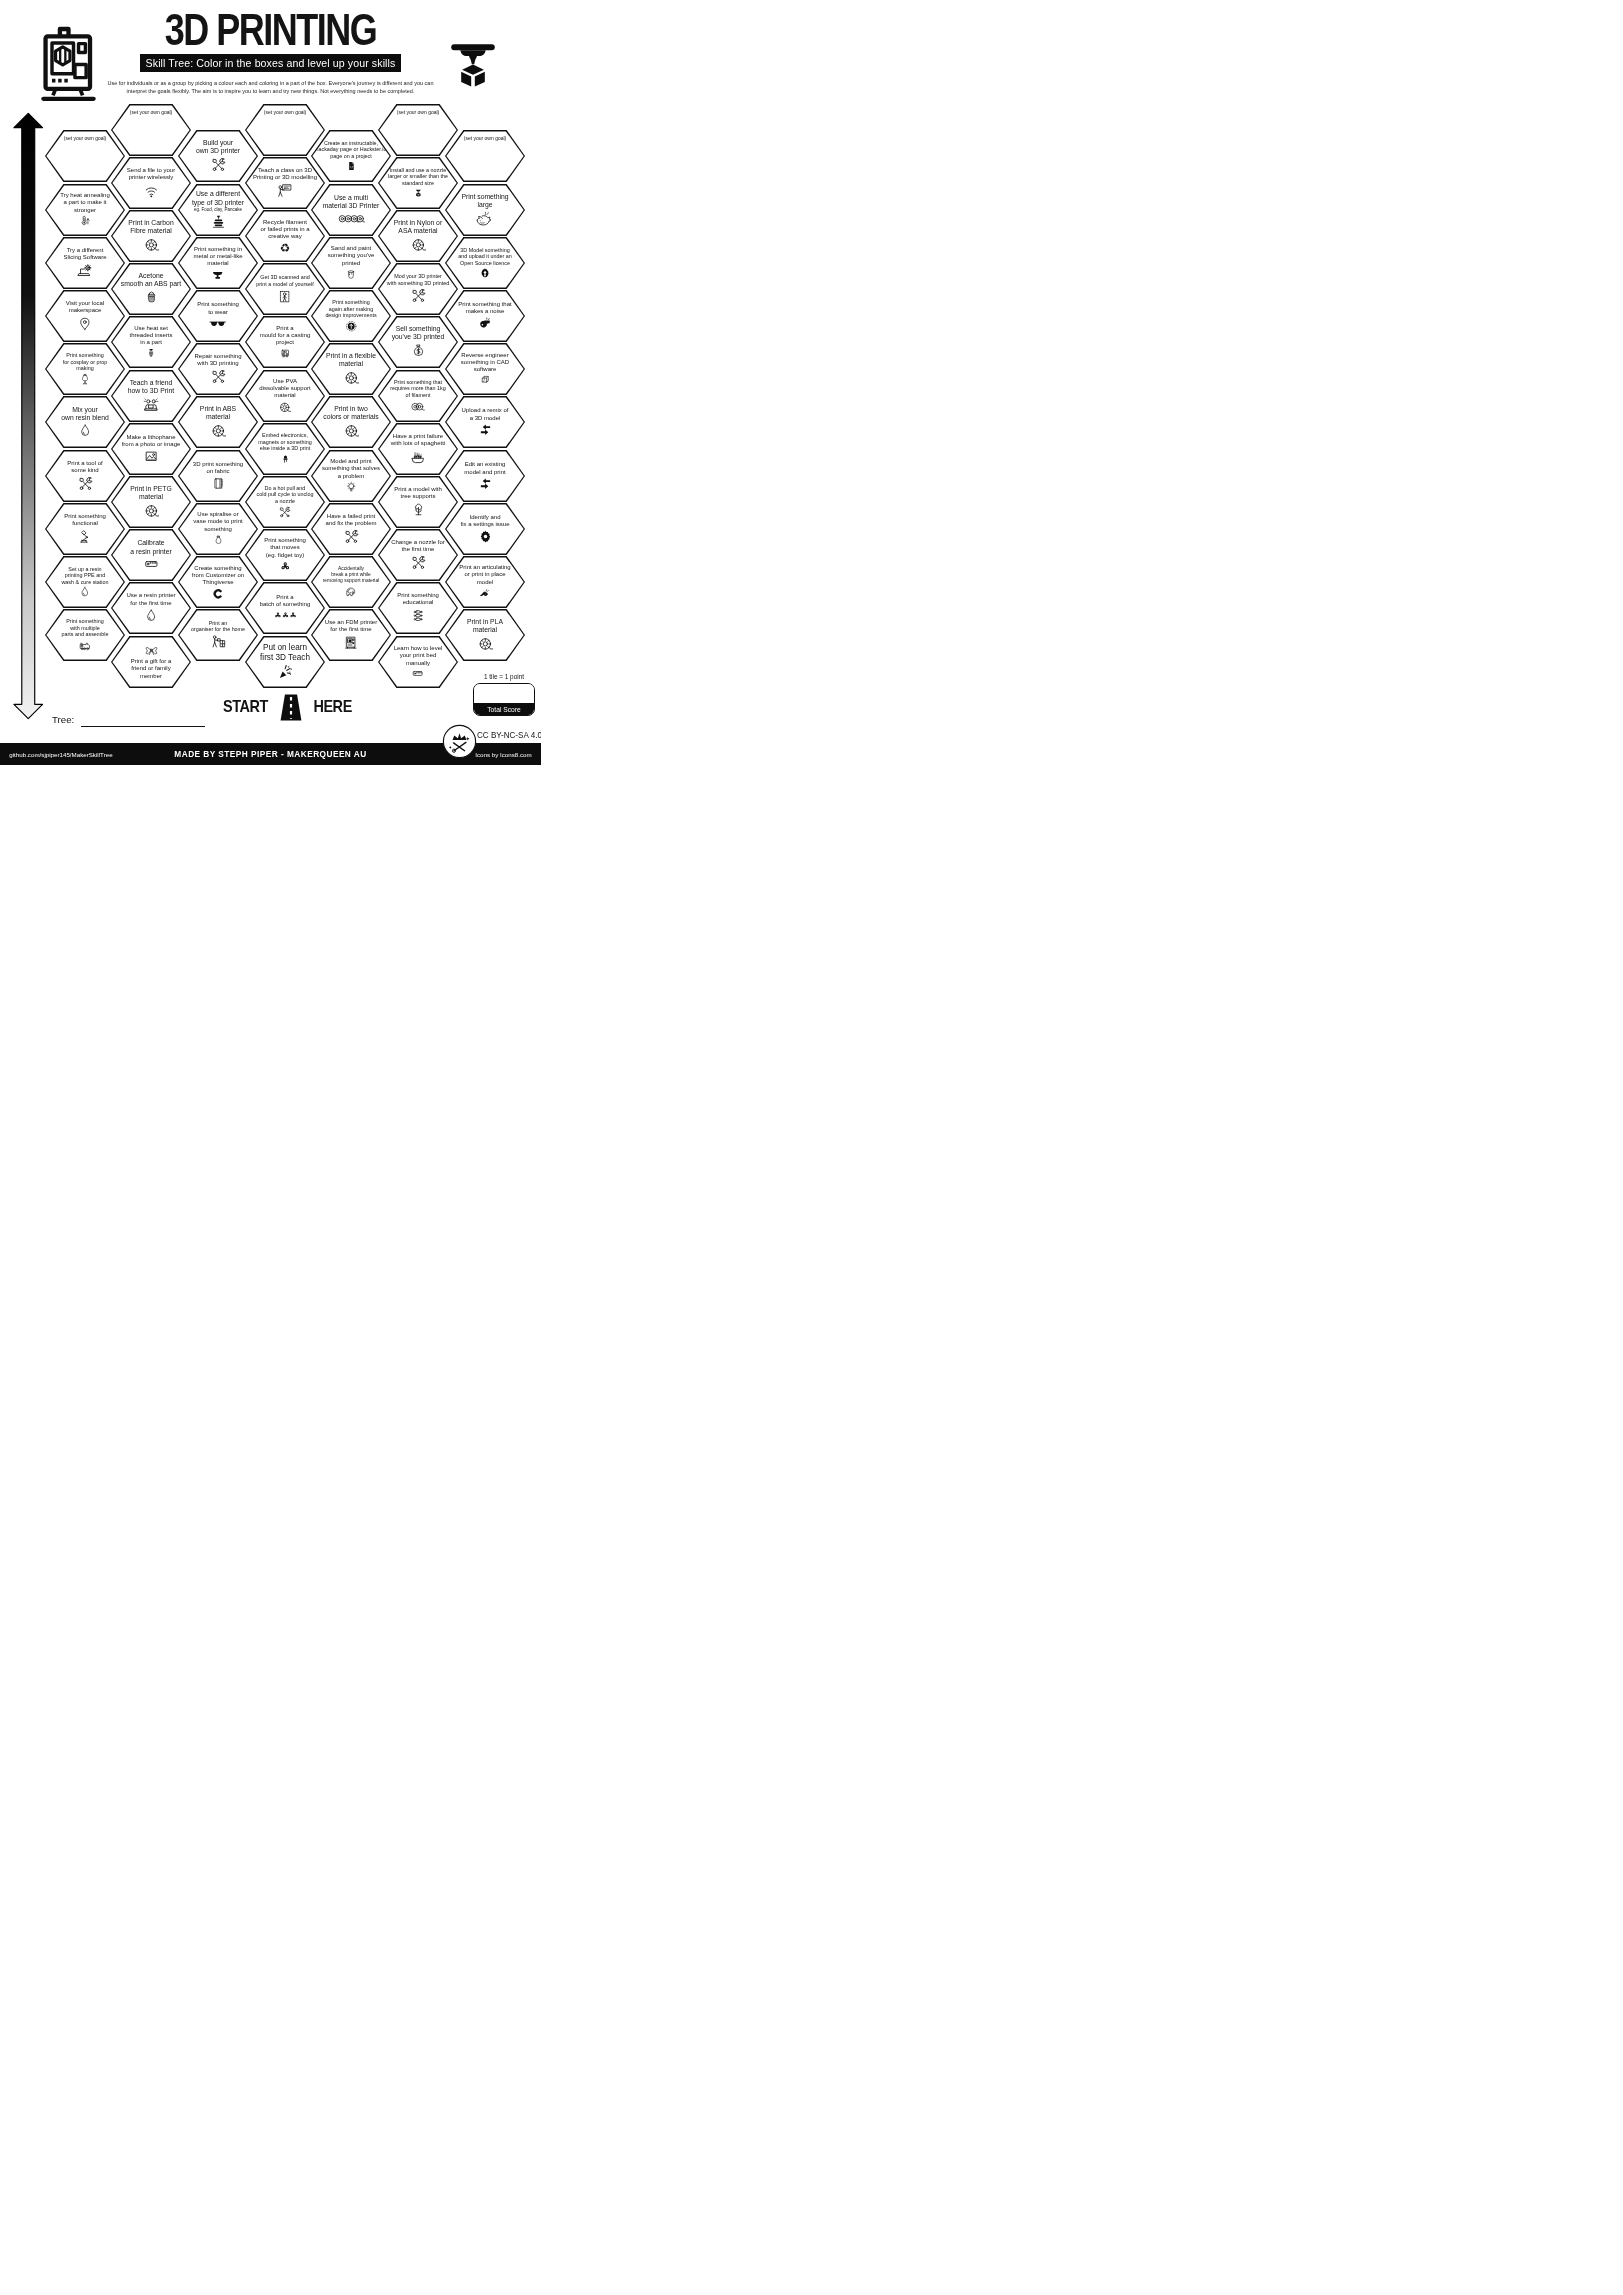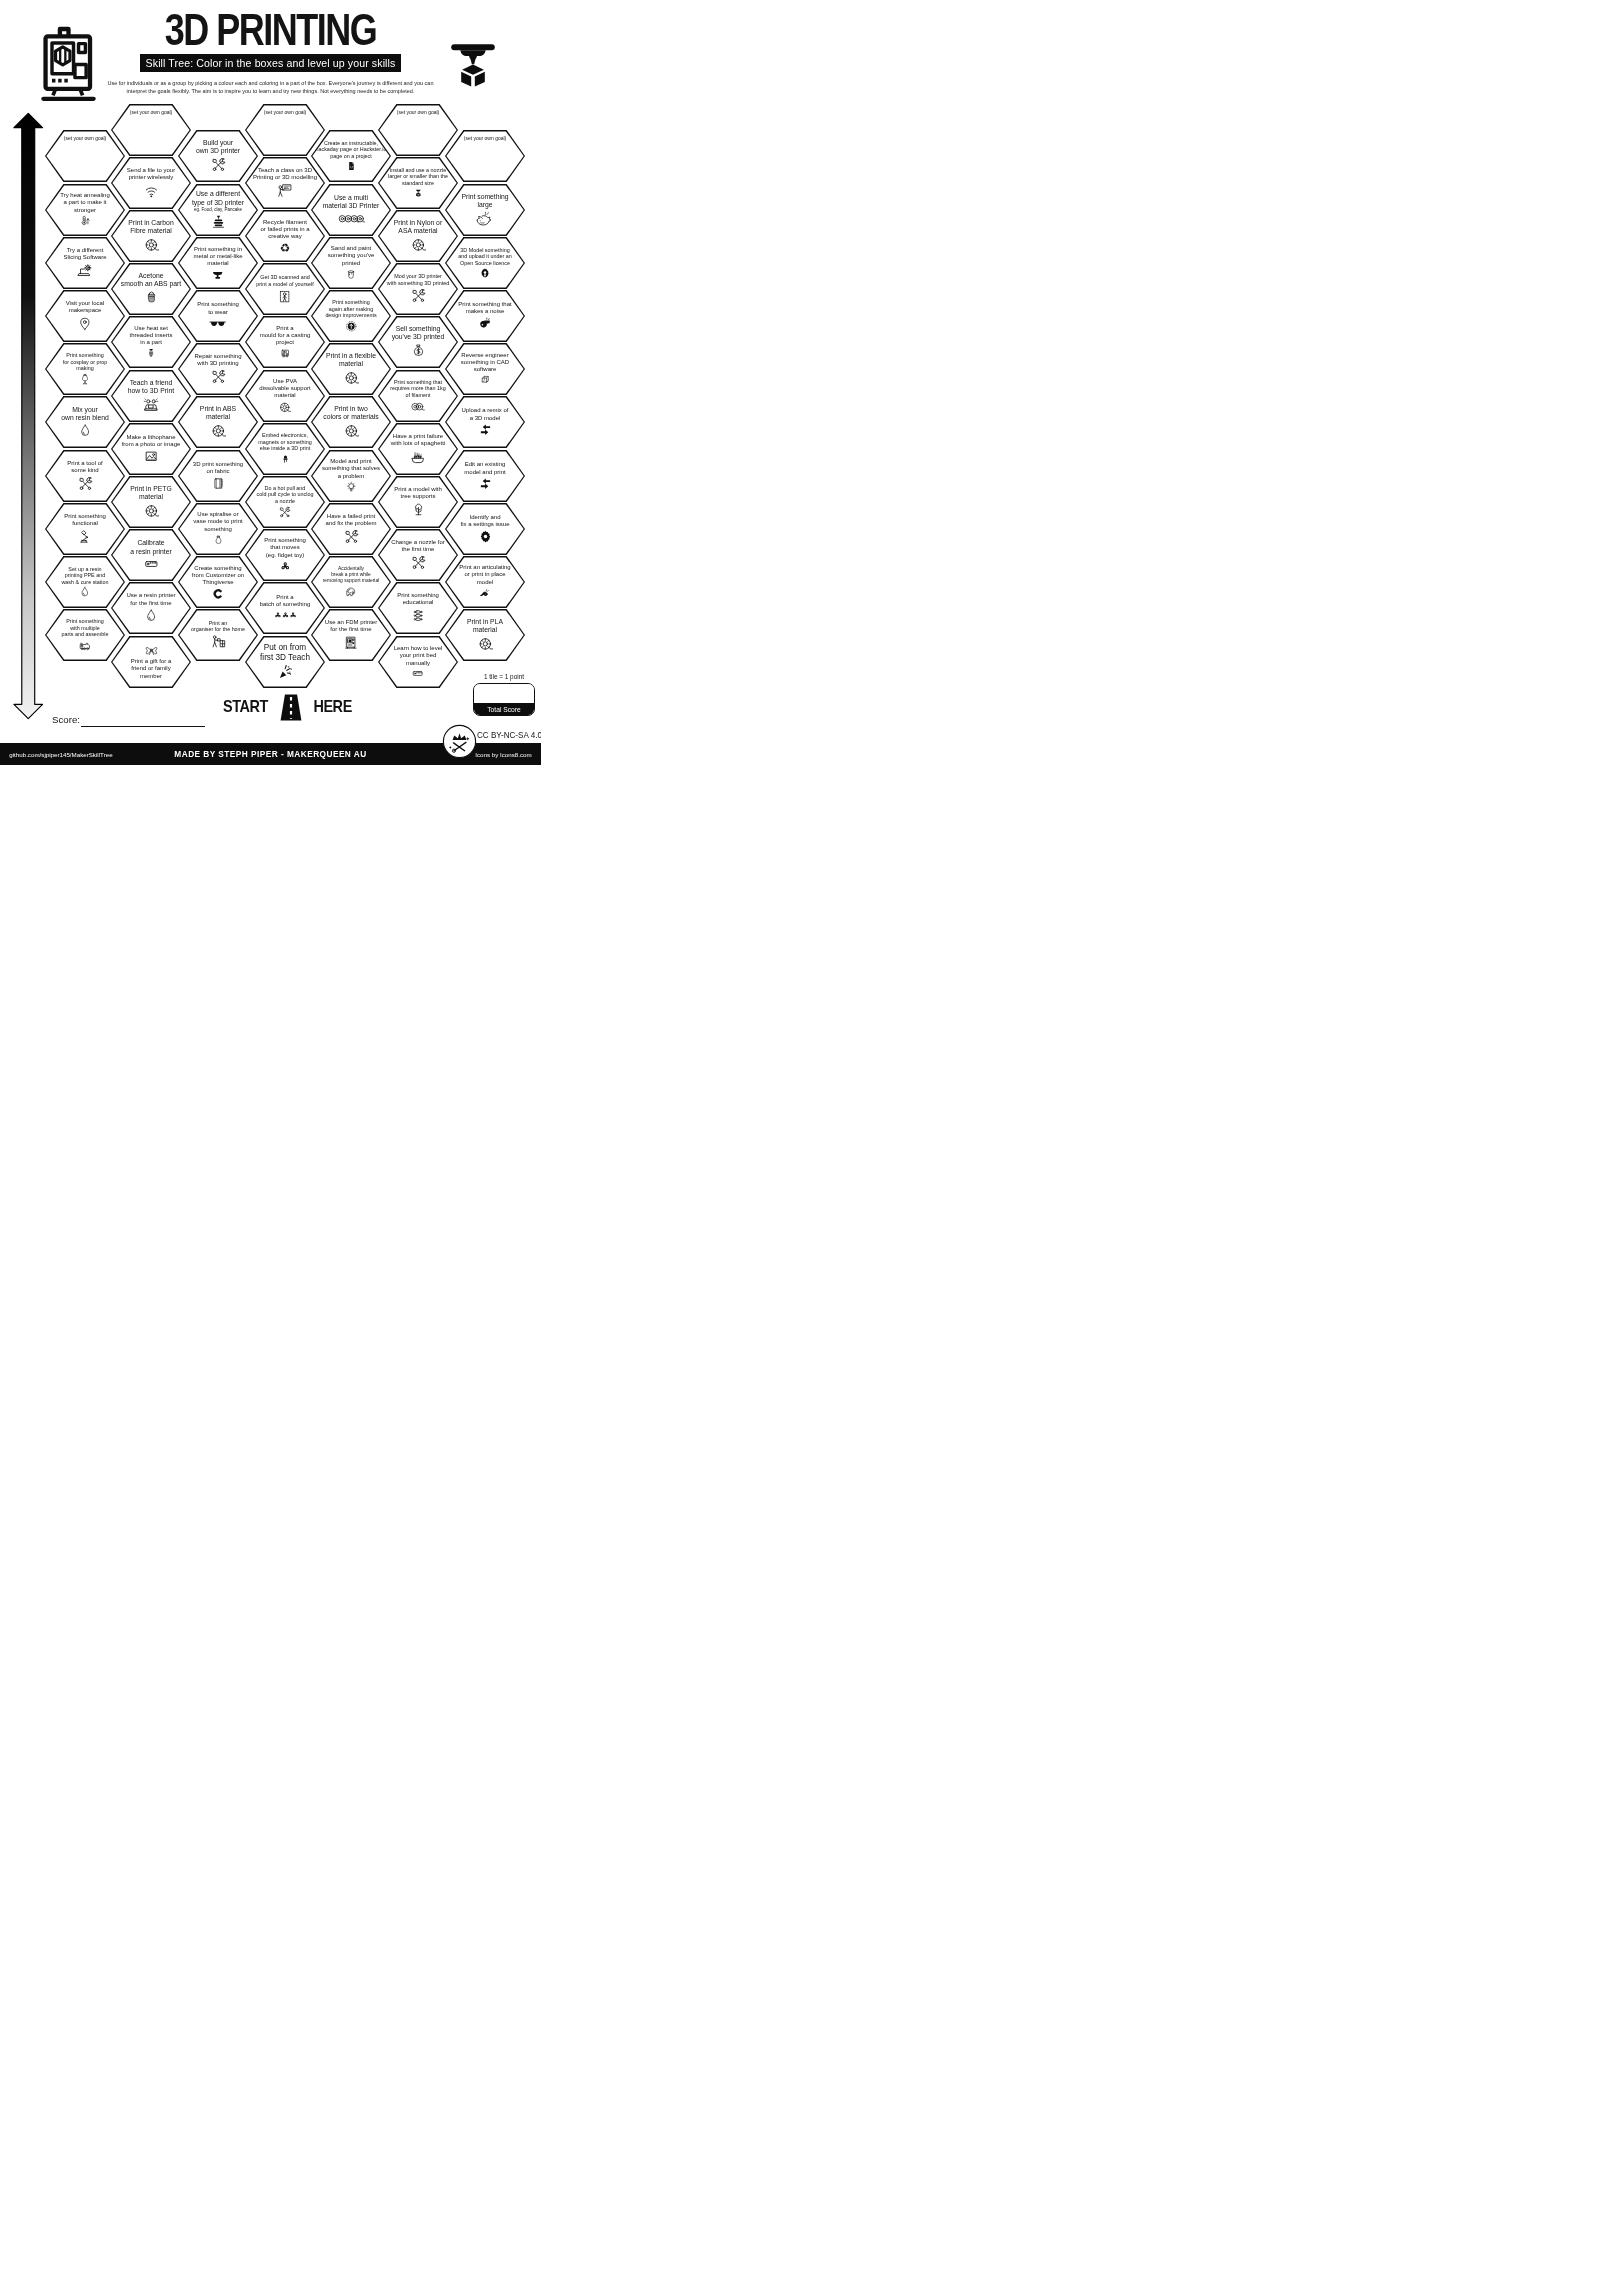--- a/index.html
+++ b/index.html
@@ -767,21 +767,21 @@
                 <circle cx="13" cy="24.5" r="1.8" fill="#fff" stroke="none"></circle>
                 <circle cx="27" cy="24.5" r="1.8" fill="#fff" stroke="none"></circle>
               </g>
             </g>
           </svg></div>
     </div>
   </div>
     <div class="hex s-xl" style="left: 245px; top: 636px;">
     <div class="hex-inner">
       <div class="hex-label">
-          <div class="line">Put on from</div>
+          <div class="line">Put on learn</div>
           <div class="line">first 3D Teach</div>
         </div>
       <div class="hex-icon"><svg viewBox="0 0 40 40" width="16.7" height="16.7">
             <g fill="none" stroke="#141414" stroke-width="2" stroke-linecap="round" stroke-linejoin="round">
               <path d="M7 33.5L13.5 18l8.8 8.8z" fill="#111" stroke="none"></path>
               <path d="M23 15.5c2.5-2.7 6-2.2 8.5-5.2M24.5 21.5c3-.6 5.6.4 8 2.8M19.5 11.5c.4-3 2.4-4.6 1.9-7.6" stroke-width="2.4"></path>
               <circle cx="28" cy="7" r="1.5" fill="#111" stroke="none"></circle>
               <circle cx="34" cy="12.5" r="1.5" fill="#111" stroke="none"></circle>
               <circle cx="31" cy="19" r="1.3" fill="#111" stroke="none"></circle>
               <circle cx="23.5" cy="4.5" r="1.2" fill="#111" stroke="none"></circle>
@@ -1296,21 +1296,21 @@
   <span class="road-icon">
     <svg viewBox="0 0 60 64" width="26" height="29">
       <path d="M16 2h28l10 60H6z" fill="#0d0d0d"></path>
       <path d="M30 8v50" stroke="#fff" stroke-width="5" stroke-dasharray="8 8"></path>
     </svg>
   </span>
   <span class="start-word">HERE</span>
 </div>
 
 <div class="name-row">
-  <span>Score:</span>
+  <span>Tree:</span>
   <span class="name-line"></span>
 </div>
 
 <div class="tile-note">1 tile = 1 point</div>
 
 <div class="score-box">
   <div class="score-fill"></div>
   <div class="score-bar">Total Score</div>
 </div>
 

